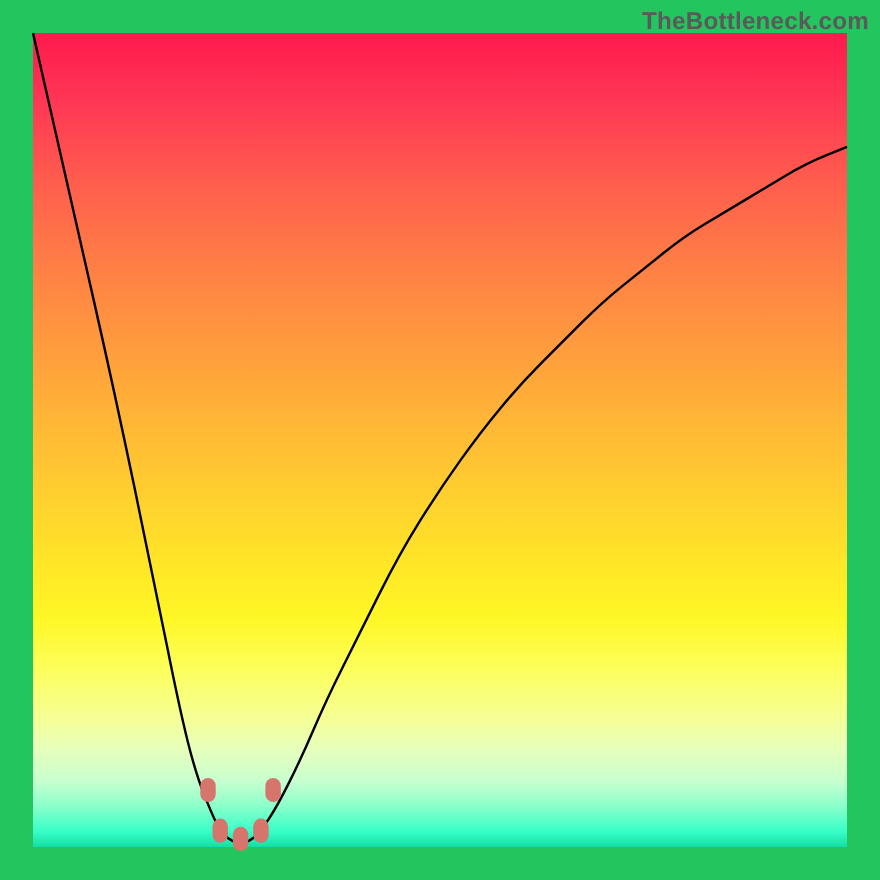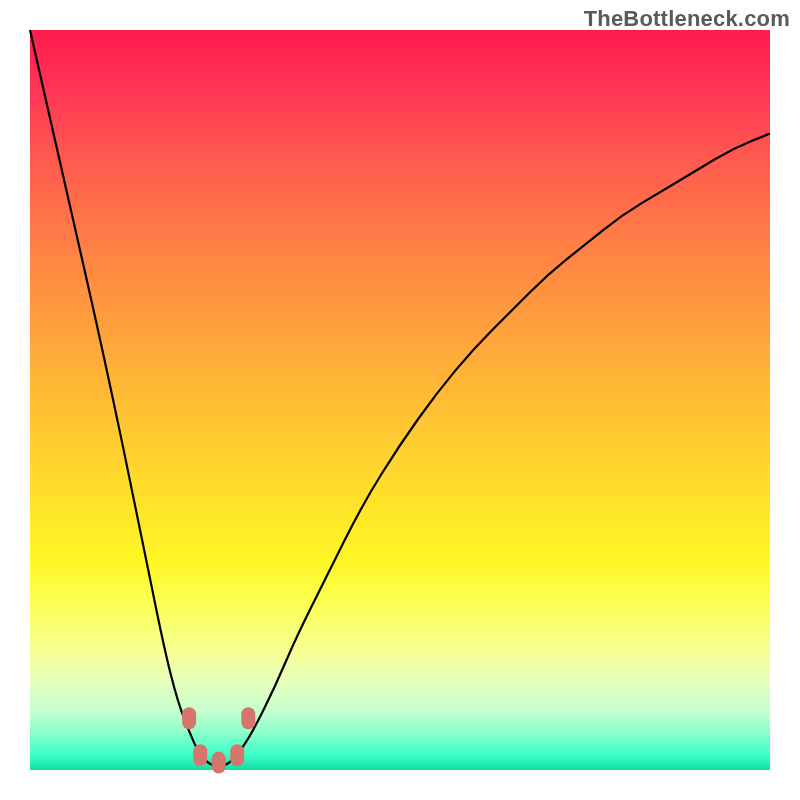--- a/index.html
+++ b/index.html
@@ -1,21 +1,21 @@
 <!DOCTYPE html>
 <html><head>
 <meta charset="utf-8">
 <style>
   * { margin: 0; padding: 0; box-sizing: border-box; }
   html, body { width: 800px; height: 800px; overflow: hidden; background: #000; }
   .frame {
     position: relative;
     width: 800px;
     height: 800px;
-    background: #ffffff;
+    background: #22c55e;
   }
   .plot-area {
     position: absolute;
     left: 30px;
     top: 30px;
     width: 740px;
     height: 740px;
     background: linear-gradient(to bottom,
       #ff1a4d 0%,
       #ff3555 8%,

